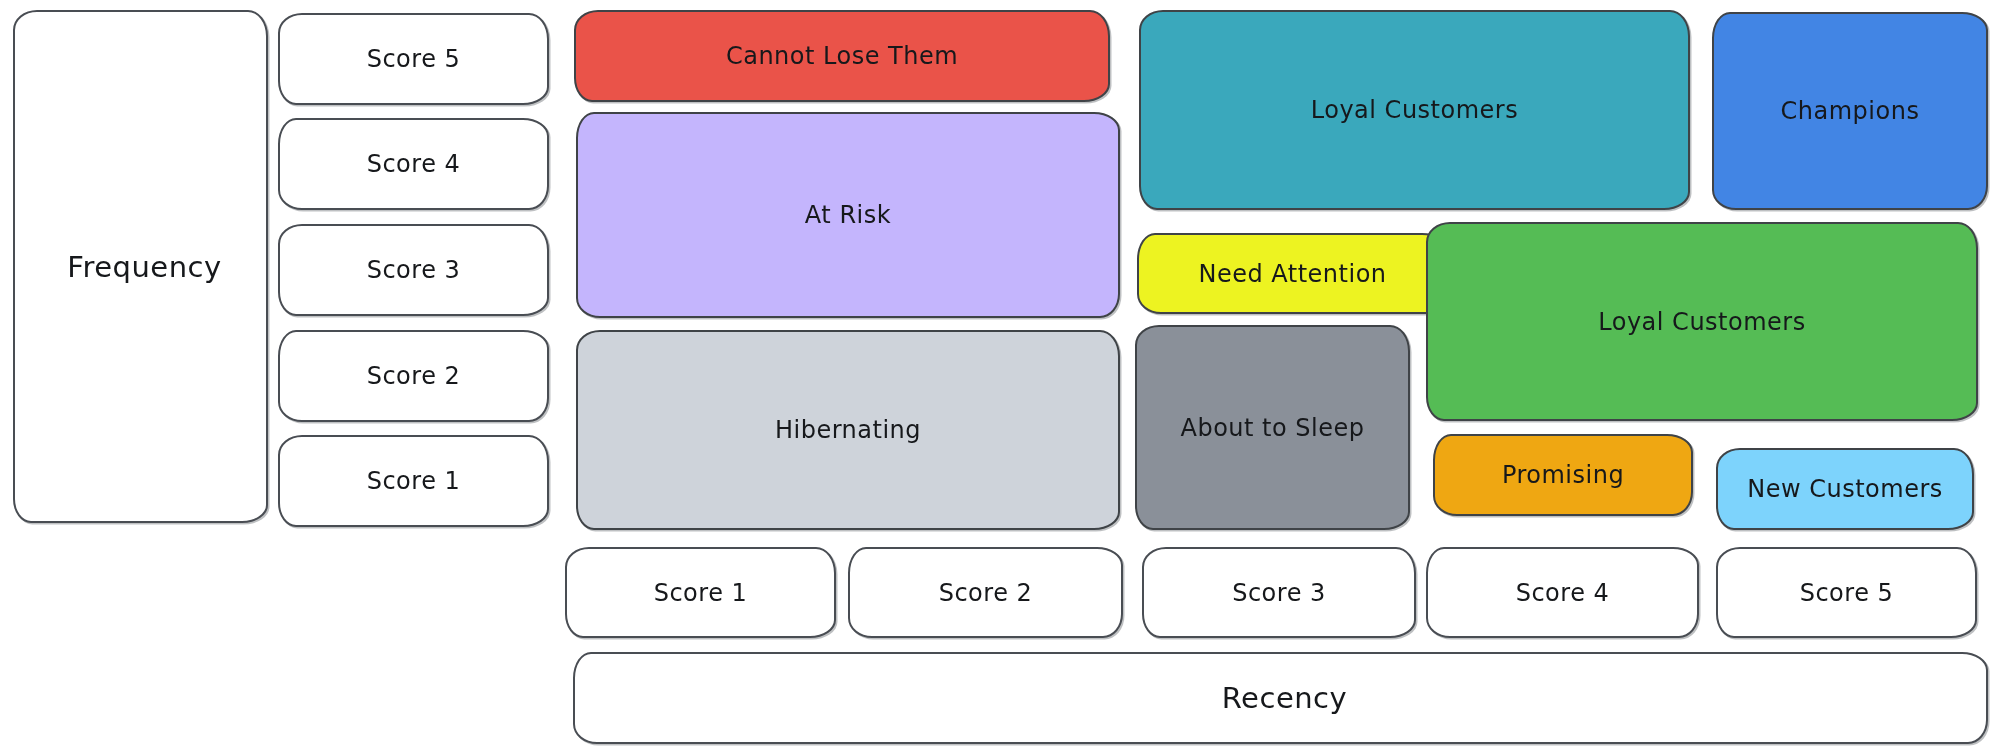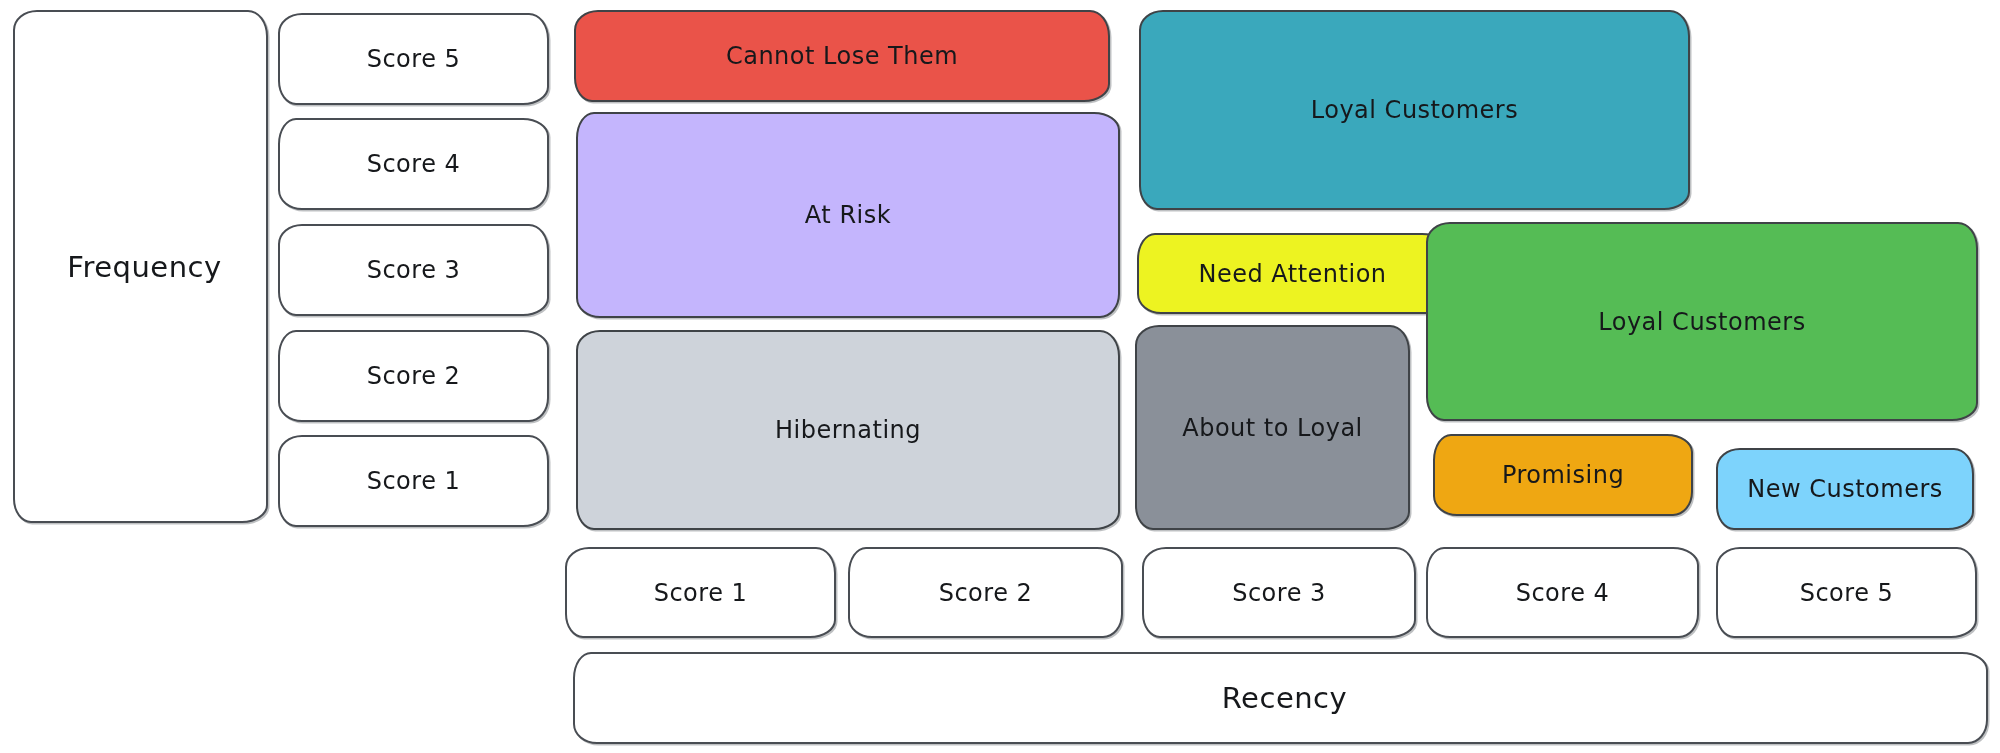--- a/index.html
+++ b/index.html
@@ -56,26 +56,27 @@
   <div class="box" style="left:278px; top:435px; width:271px; height:92px;">Score 1</div>
 
   <div class="box segment" style="left: 574px; top: 10px; width: 536px; height: 92px; background-color: rgb(234, 83, 73);">Cannot Lose Them</div>
 
   <div class="box segment alt-sketch" style="left: 576px; top: 112px; width: 544px; height: 206px; background-color: #c4b5fd;">At Risk</div>
 
   <div class="box segment" style="left: 576px; top: 330px; width: 544px; height: 200px; background-color: rgb(206, 211, 218);">Hibernating</div>
 
   <div class="box segment" style="left: 1139px; top: 10px; width: 551px; height: 200px; background-color: rgb(58, 168, 188);">Loyal Customers</div>
 
+  <div class="box segment alt-sketch" style="left: 1712px; top: 12px; width: 276px; height: 198px; background-color: rgb(66, 133, 228);">Champions</div>
 
   <div class="box segment alt-sketch" style="left: 1137px; top: 233px; width: 311px; height: 81px; background-color: rgb(237, 243, 33);">Need Attention</div>
 
   <div class="box segment" style="left: 1426px; top: 222px; width: 552px; height: 199px; background-color: rgb(85, 188, 85);">Loyal Customers</div>
 
-  <div class="box segment" style="left: 1135px; top: 325px; width: 275px; height: 205px; background-color: rgb(138, 144, 153);">About to Loyal</div>
+  <div class="box segment" style="left: 1135px; top: 325px; width: 275px; height: 205px; background-color: rgb(138, 144, 153);">About to Sleep</div>
 
   <div class="box segment alt-sketch" style="left: 1433px; top: 434px; width: 260px; height: 82px; background-color: rgb(239, 167, 18);">Promising</div>
 
   <div class="box segment" style="left: 1716px; top: 448px; width: 258px; height: 82px; background-color: #7dd3fc; text-align: right;">New Customers</div>
 
   <div class="box" style="left:565px; top:547px; width:271px; height:91px;">Score 1</div>
   <div class="box alt-sketch" style="left:848px; top:547px; width:275px; height:91px;">Score 2</div>
   <div class="box" style="left:1142px; top:547px; width:274px; height:91px;">Score 3</div>
   <div class="box alt-sketch" style="left:1426px; top:547px; width:273px; height:91px;">Score 4</div>
   <div class="box" style="left:1716px; top:547px; width:261px; height:91px;">Score 5</div>

